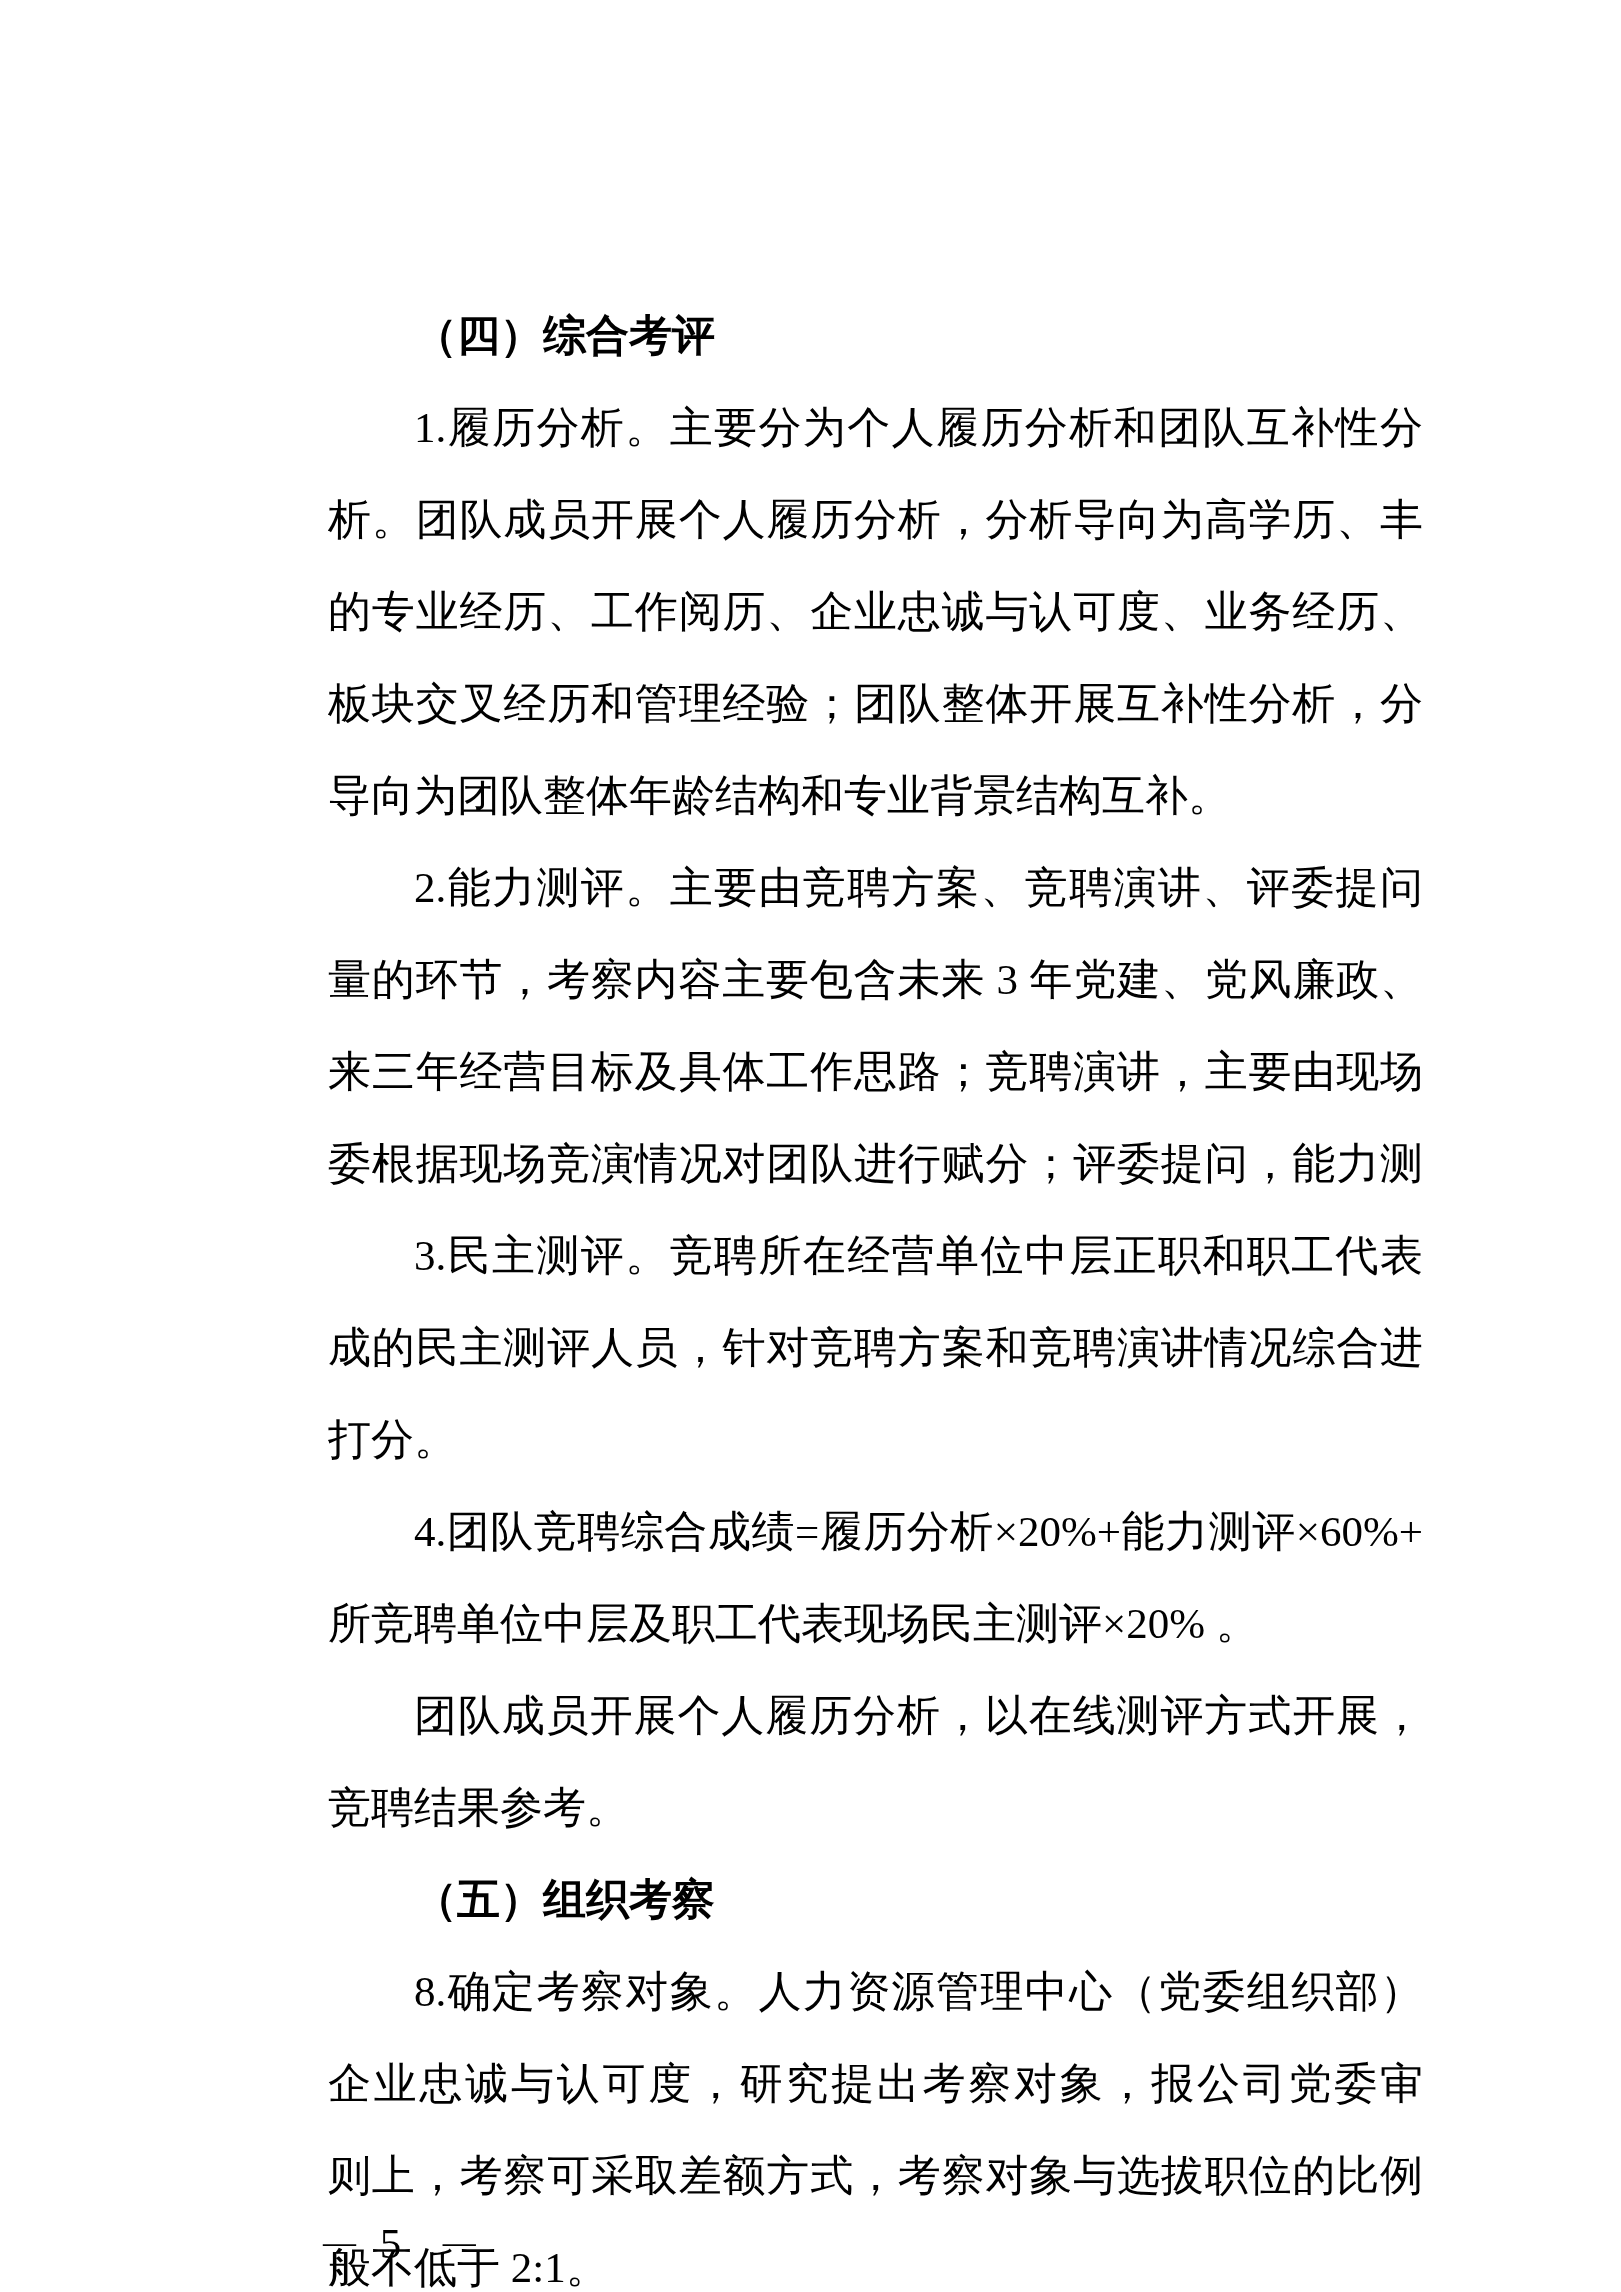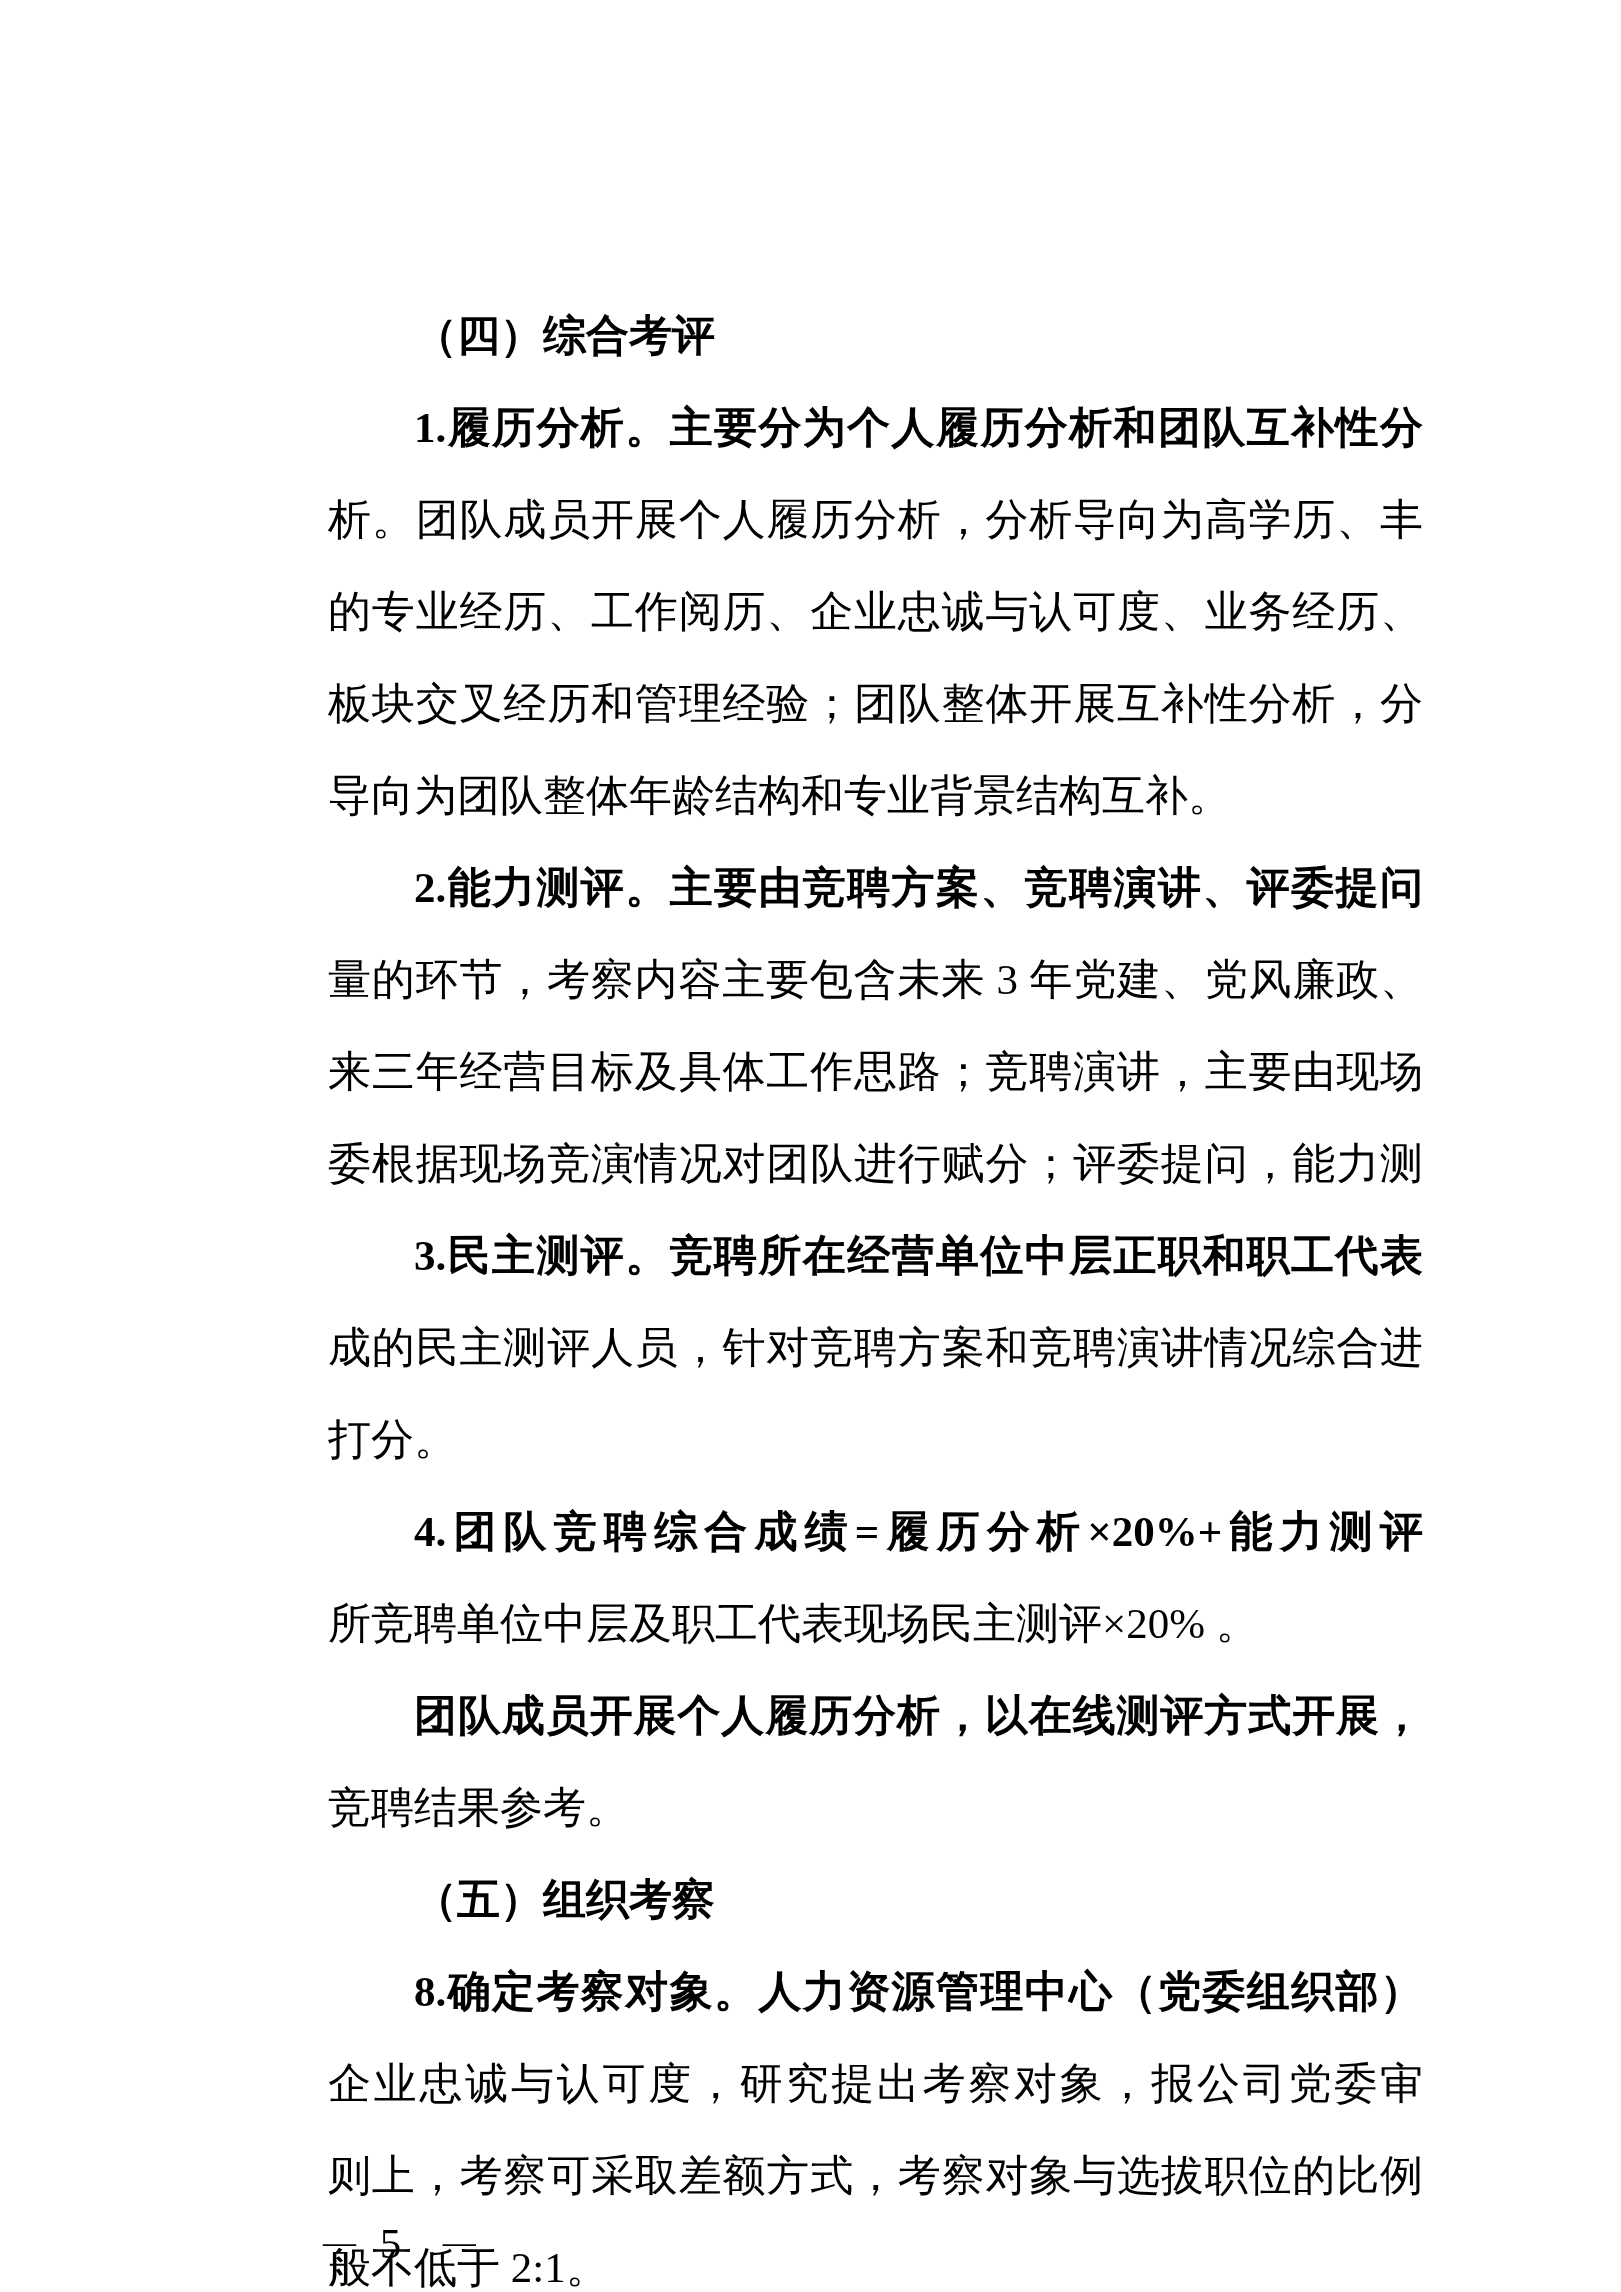--- a/index.html
+++ b/index.html
@@ -24,21 +24,21 @@
     line-height: 76px;
     height: 76px;
     overflow: hidden;
     text-align: left;
     letter-spacing: 0;
   }
   .j {                       
     text-align: justify;
     text-align-last: justify;
   }
-  .ind { text-indent: 86px; font-weight: bold; }   
+  .ind { text-indent: 86px; }   
   .head { font-weight: 700; }   
   .footer {
     position: absolute;
     left: 243px;
     top: 2149px;
     font-size: 43px;
     line-height: 59px;
     white-space: nowrap;
   }
   .footer .dash {

